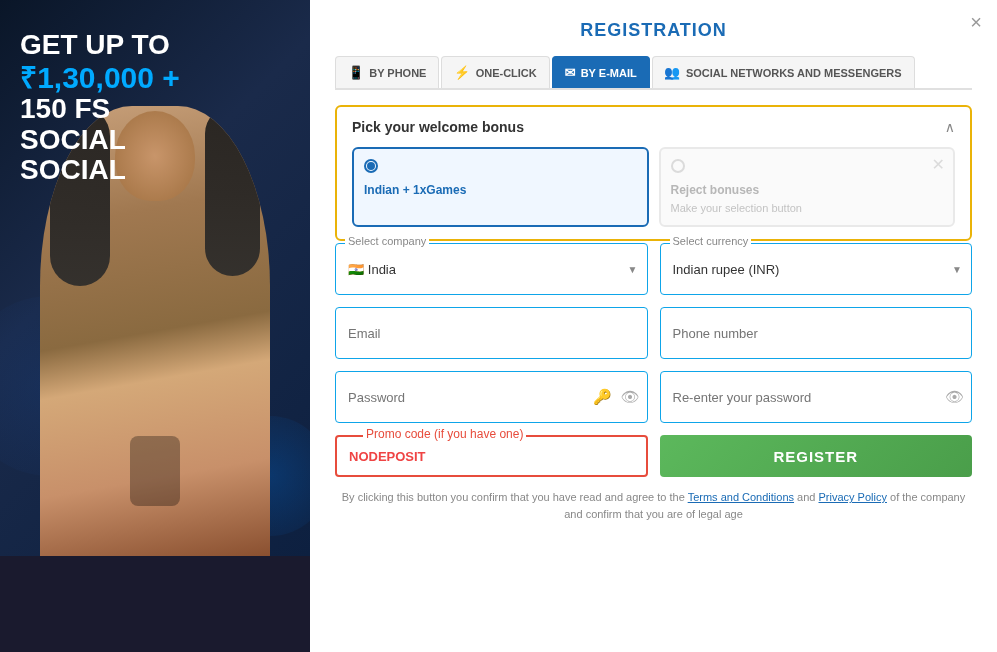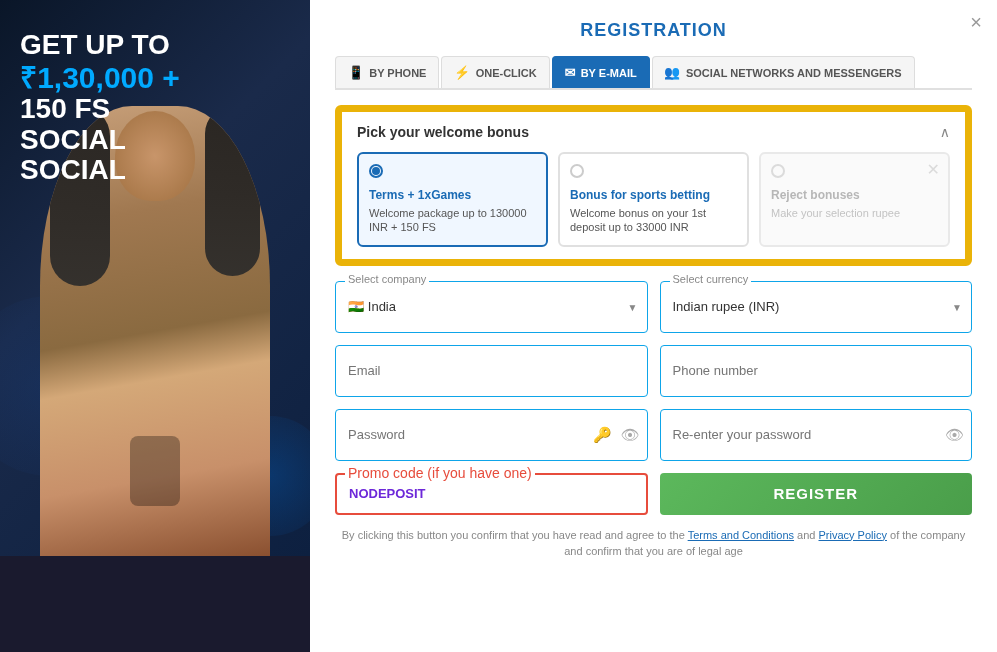--- a/index.html
+++ b/index.html
@@ -130,24 +130,24 @@
       white-space: nowrap;
     }
     .tab.active {
       background: #1a6bb5;
       color: #fff;
       border-color: #1a6bb5;
     }
     .tab-icon { font-size: 13px; }
     
     .bonus-section {
-      border: 7px solid #eab308;
+      border: 2px solid #eab308;
       border-radius: 6px;
       padding: 12px 15px;
-      margin-bottom: 15px;
+      margin-bottom: 2px;
     }
     .bonus-header {
       display: flex;
       justify-content: space-between;
       align-items: center;
       margin-bottom: 12px;
     }
     .bonus-title {
       font-size: 14px;
       font-weight: 700;
@@ -297,34 +297,34 @@
       gap: 12px;
       margin-bottom: 12px;
     }
     .promo-group {
       flex: 1;
       position: relative;
     }
     .promo-group label {
       position: absolute;
       top: -8px;
-      left: 10px;
+      left: 28px;
       background: #fff;
-      font-size: 14px;
+      font-size: 12px;
       color: #e74c3c;
       padding: 0 3px;
       z-index: 1;
     }
     .promo-group input {
       width: 100%;
       padding: 10px 12px;
       border: 2px solid #e74c3c;
       border-radius: 4px;
       font-size: 13px;
-      color: #6d28d9;
+      color: #ef4444;
       background: #fff;
       outline: none;
       height: 42px;
       font-weight: 600;
     }
     .register-btn {
       flex: 1;
       background: linear-gradient(135deg, #5cb85c, #4a9e4a);
       color: #fff;
       border: none;
@@ -401,35 +401,29 @@
 
     <div class="bonus-section">
       <div class="bonus-header">
         <span class="bonus-title">Pick your welcome bonus</span>
         <span class="chevron-icon">∧</span>
       </div>
       <div class="bonus-cards">
 
         <div class="bonus-card selected">
           <div class="bonus-card-radio filled"></div>
-          <div class="bonus-card-title">Terms + 1xGames</div>
-          <div class="bonus-card-desc">Welcome package up to 130000 INR + 150 FS</div>
-        </div>
-
-        <div class="bonus-card">
-          <div class="bonus-card-radio empty"></div>
-          <div class="bonus-card-title">Bonus for sports betting</div>
-          <div class="bonus-card-desc">Welcome bonus on your 1st deposit up to 33000 INR</div>
-        </div>
+          <div class="bonus-card-title">Indian + 1xGames</div>
+        </div>
+
 
         <div class="bonus-card disabled-card">
           <div class="bonus-card-radio rejected"></div>
           <span class="x-mark">✕</span>
           <div class="bonus-card-title gray">Reject bonuses</div>
-          <div class="bonus-card-desc gray">Make your selection rupee</div>
+          <div class="bonus-card-desc gray">Make your selection button</div>
         </div>
       </div>
     </div>
 
     <div class="form-row">
       <div class="form-group">
         <label>Select company</label>
         <div class="select-wrapper">
           <select>
             <option>🇮🇳 India</option>

